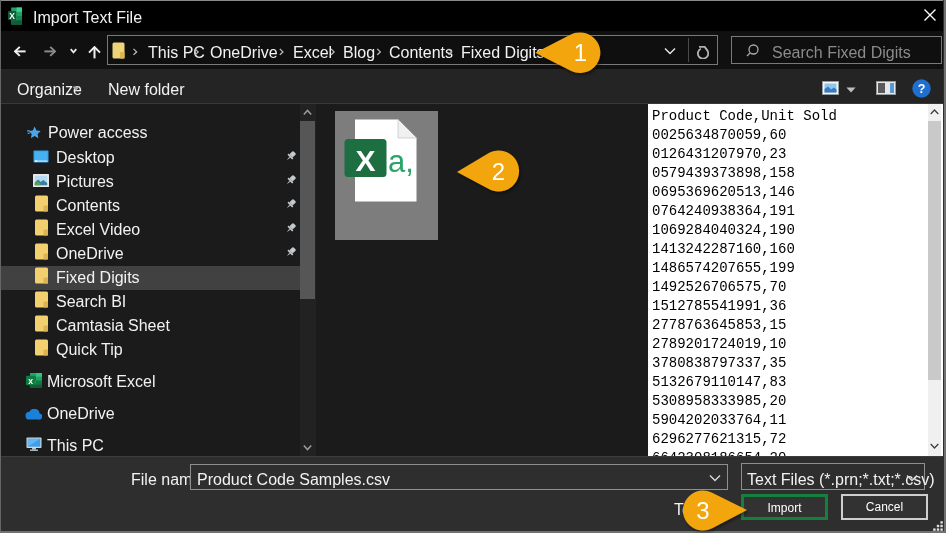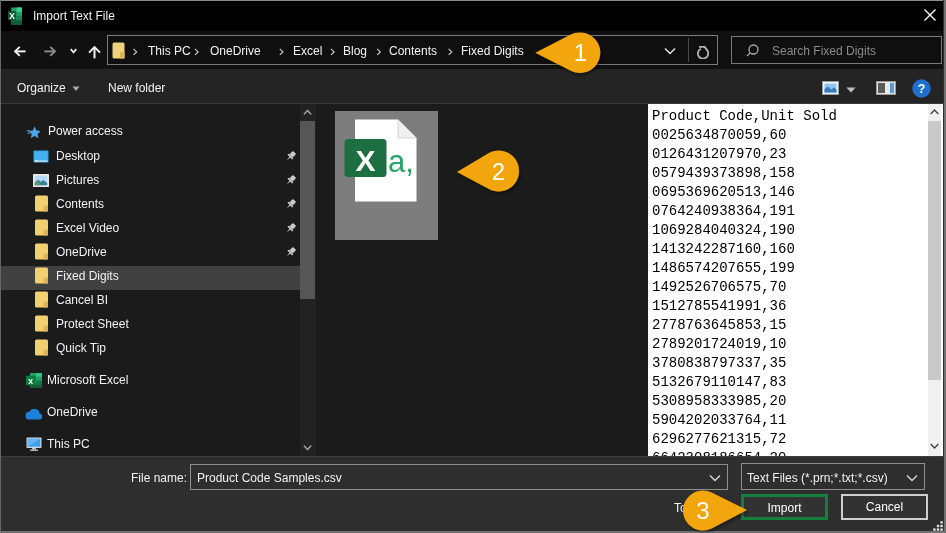--- a/index.html
+++ b/index.html
@@ -1,20 +1,20 @@
 <!DOCTYPE html>
 <html><head>
 <meta charset="utf-8">
 <style>
   * { margin:0; padding:0; box-sizing:border-box; }
   html,body { width:946px; height:533px; overflow:hidden; background:#1b1b1b;
     font-family:"Liberation Sans", sans-serif; }
   #dlg { position:absolute; left:0; top:0; width:946px; height:533px; background:#1b1b1b; }
   .abs { position:absolute; }
-  .txt { color:#f2f2f2; font-size:12px; white-space:nowrap; }
+  .txt { color:#f2f2f2; font-size:16px; white-space:nowrap; }
 </style>
 </head>
 <body>
 <div id="dlg">
 
   <div class="abs" style="left:0;top:0;width:946px;height:31px;background:#000;"></div>
   <svg class="abs" style="left:8px;top:7px;" width="14" height="18" viewBox="0 0 14 18">
     <rect x="3.2" y="0.5" width="10.8" height="17" fill="#21a366"></rect>
     <rect x="8.6" y="0.5" width="5.4" height="4.3" fill="#3ecf8e"></rect>
     <rect x="8.6" y="8.9" width="5.4" height="4.3" fill="#17864e"></rect>
@@ -187,26 +187,26 @@
       <div class="abs" style="left:1px;top:266px;width:299px;height:24px;background:#414141;"></div>
       <div class="abs" style="left:34px;top:267px;"><svg width="15" height="17" viewBox="0 0 15 17">
           <path d="M1 2 Q1 0.5 2.5 0.5 L12.5 0.5 Q14 0.5 14 2 L14 15 Q14 16.5 12.5 16.5 L2.5 16.5 Q1 16.5 1 15 Z" fill="#f2d070"></path>
           <path d="M9.5 10.5 L14 10.5 L14 16.5 L10.3 16.5 Q9.5 16.5 9.5 15.6 Z" fill="#dcb254"></path>
         </svg></div>
       <div class="abs txt" style="left:56px;top:268.5px;">Fixed Digits</div>
       <div class="abs" style="left:34px;top:291px;"><svg width="15" height="17" viewBox="0 0 15 17">
           <path d="M1 2 Q1 0.5 2.5 0.5 L12.5 0.5 Q14 0.5 14 2 L14 15 Q14 16.5 12.5 16.5 L2.5 16.5 Q1 16.5 1 15 Z" fill="#f2d070"></path>
           <path d="M9.5 10.5 L14 10.5 L14 16.5 L10.3 16.5 Q9.5 16.5 9.5 15.6 Z" fill="#dcb254"></path>
         </svg></div>
-      <div class="abs txt" style="left:56px;top:292.5px;">Cancel BI</div>
+      <div class="abs txt" style="left:56px;top:292.5px;">Search BI</div>
       <div class="abs" style="left:34px;top:315px;"><svg width="15" height="17" viewBox="0 0 15 17">
           <path d="M1 2 Q1 0.5 2.5 0.5 L12.5 0.5 Q14 0.5 14 2 L14 15 Q14 16.5 12.5 16.5 L2.5 16.5 Q1 16.5 1 15 Z" fill="#f2d070"></path>
           <path d="M9.5 10.5 L14 10.5 L14 16.5 L10.3 16.5 Q9.5 16.5 9.5 15.6 Z" fill="#dcb254"></path>
         </svg></div>
-      <div class="abs txt" style="left:56px;top:316.5px;">Protect Sheet</div>
+      <div class="abs txt" style="left:56px;top:316.5px;">Camtasia Sheet</div>
       <div class="abs" style="left:34px;top:339px;"><svg width="15" height="17" viewBox="0 0 15 17">
           <path d="M1 2 Q1 0.5 2.5 0.5 L12.5 0.5 Q14 0.5 14 2 L14 15 Q14 16.5 12.5 16.5 L2.5 16.5 Q1 16.5 1 15 Z" fill="#f2d070"></path>
           <path d="M9.5 10.5 L14 10.5 L14 16.5 L10.3 16.5 Q9.5 16.5 9.5 15.6 Z" fill="#dcb254"></path>
         </svg></div>
       <div class="abs txt" style="left:56px;top:340.5px;">Quick Tip</div>
       <div class="abs" style="left:26px;top:373px;"><svg width="16" height="15" viewBox="0 0 16 15">
           <rect x="4" y="0" width="12" height="15" fill="#21a366"></rect>
           <rect x="4" y="3.7" width="6" height="3.8" fill="#107c41"></rect>
           <rect x="10" y="0" width="6" height="3.7" fill="#33c481"></rect>
           <rect x="10" y="7.5" width="6" height="3.8" fill="#107c41"></rect>

